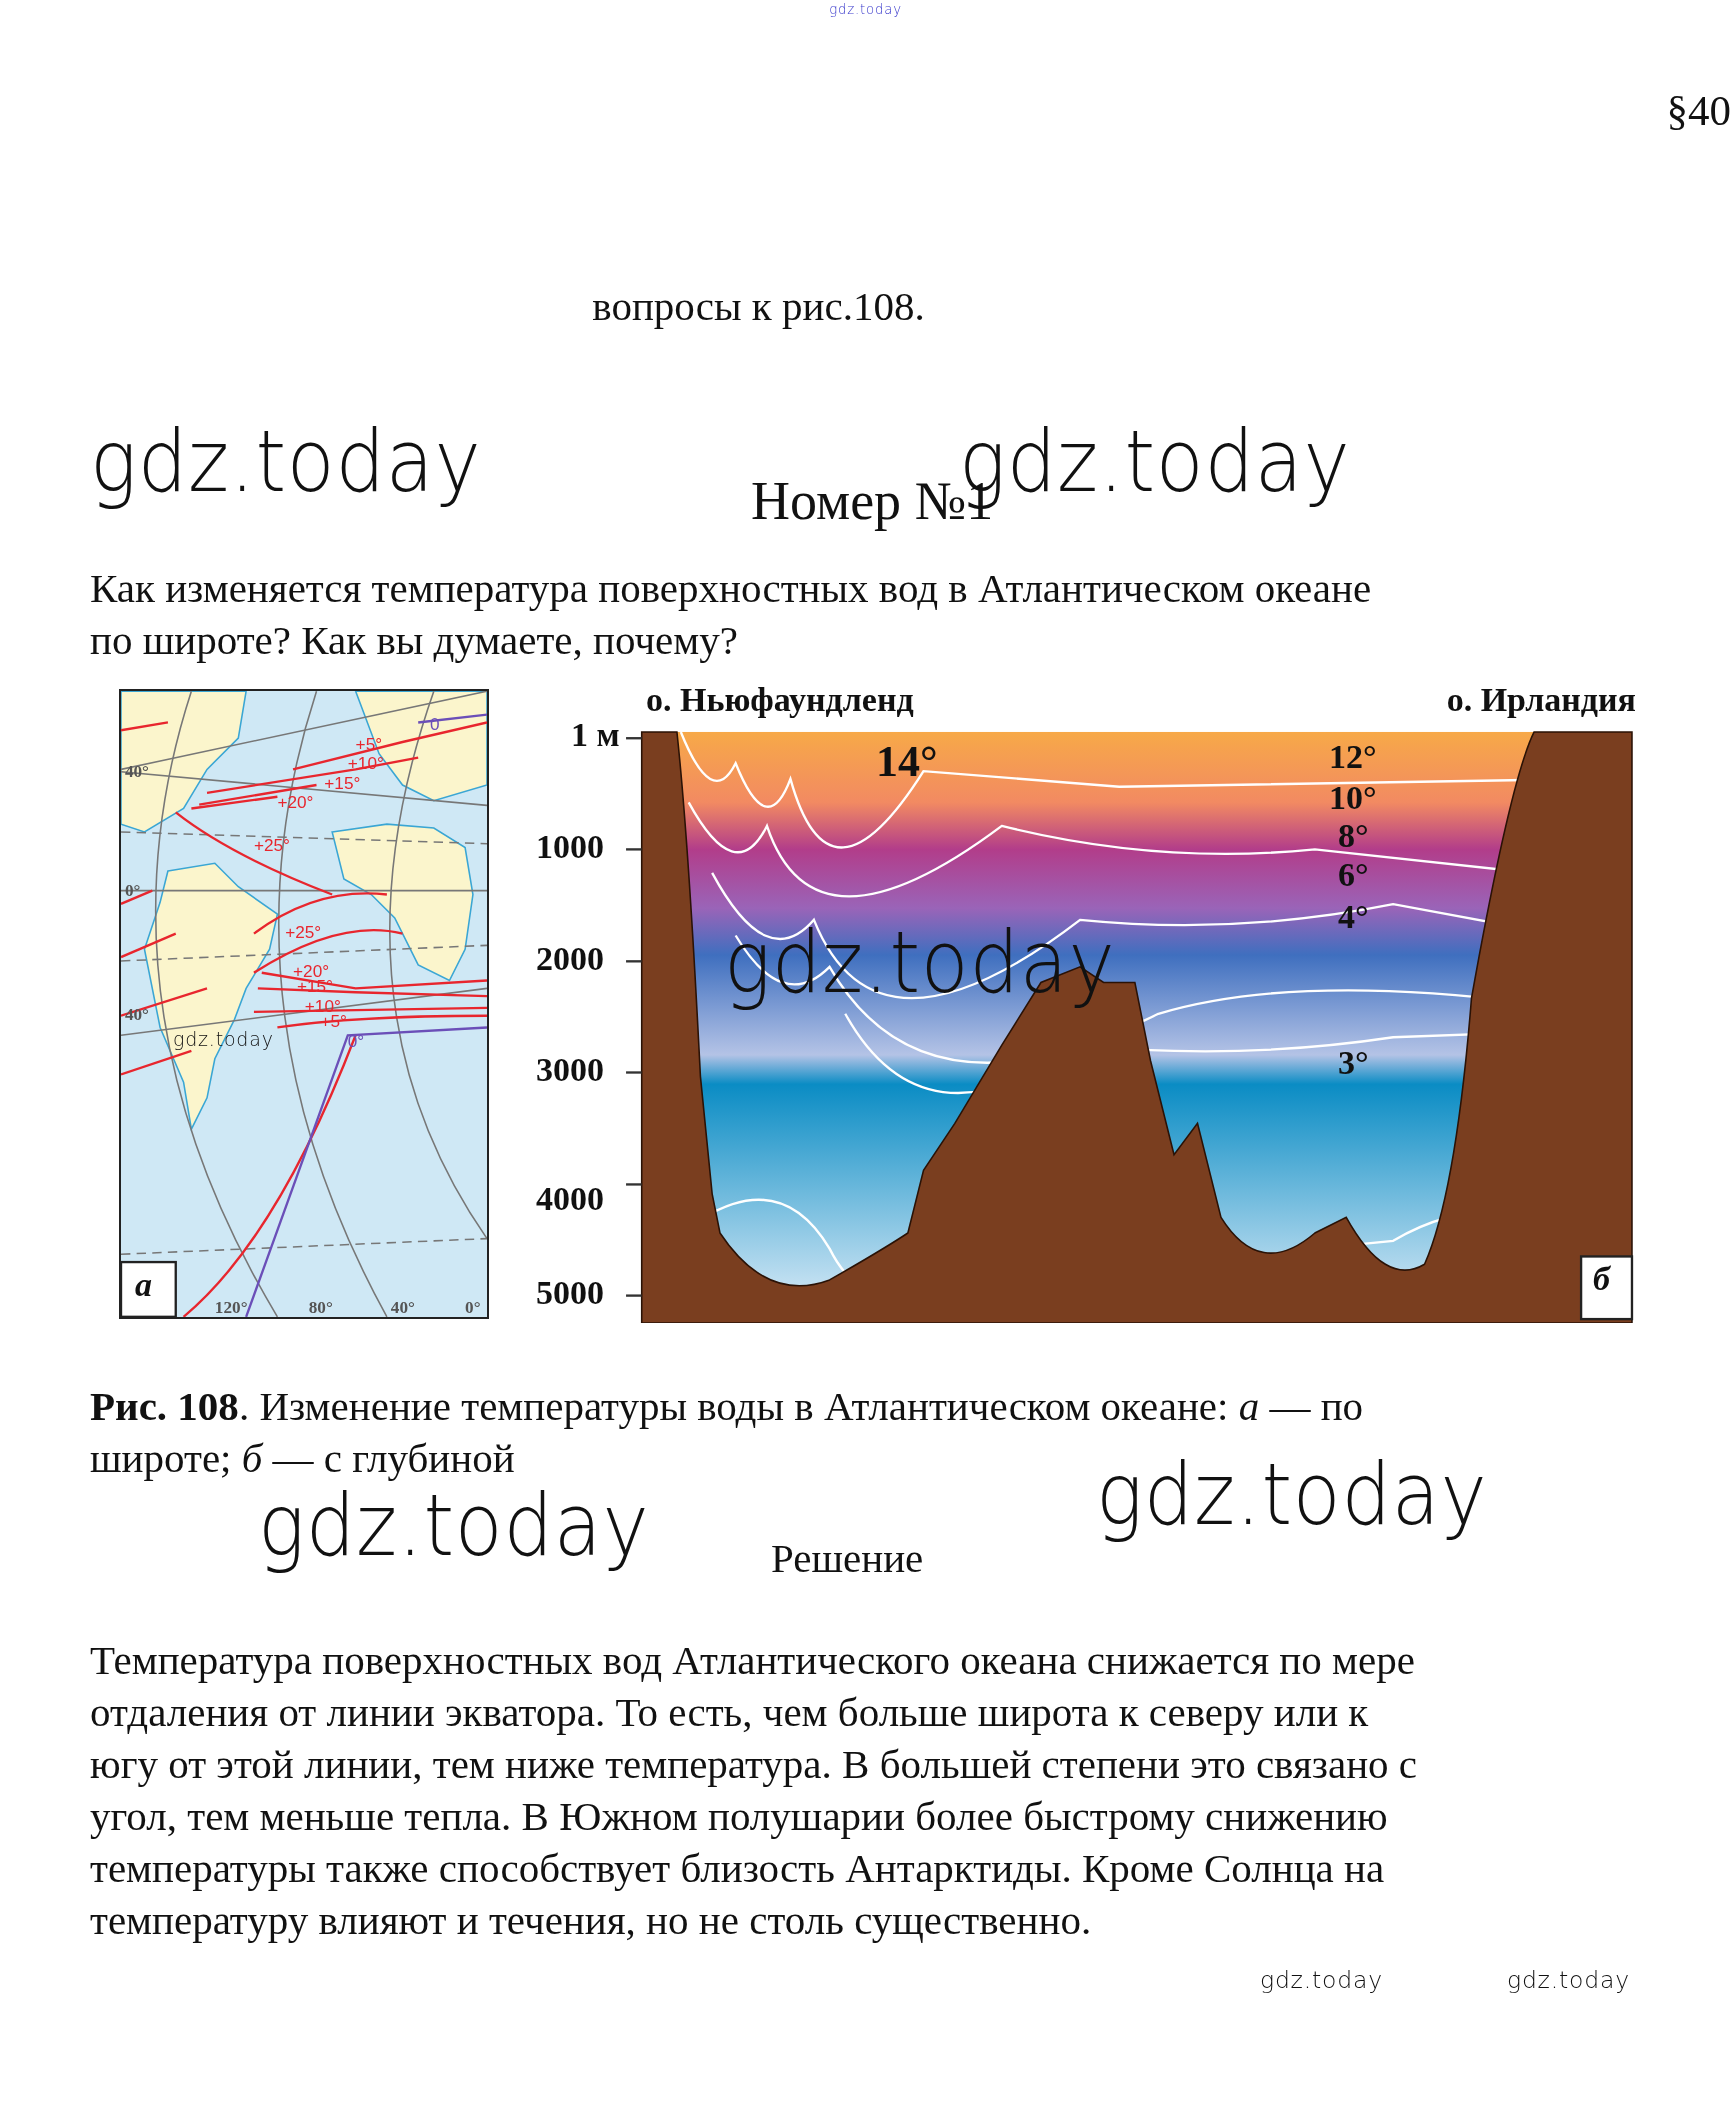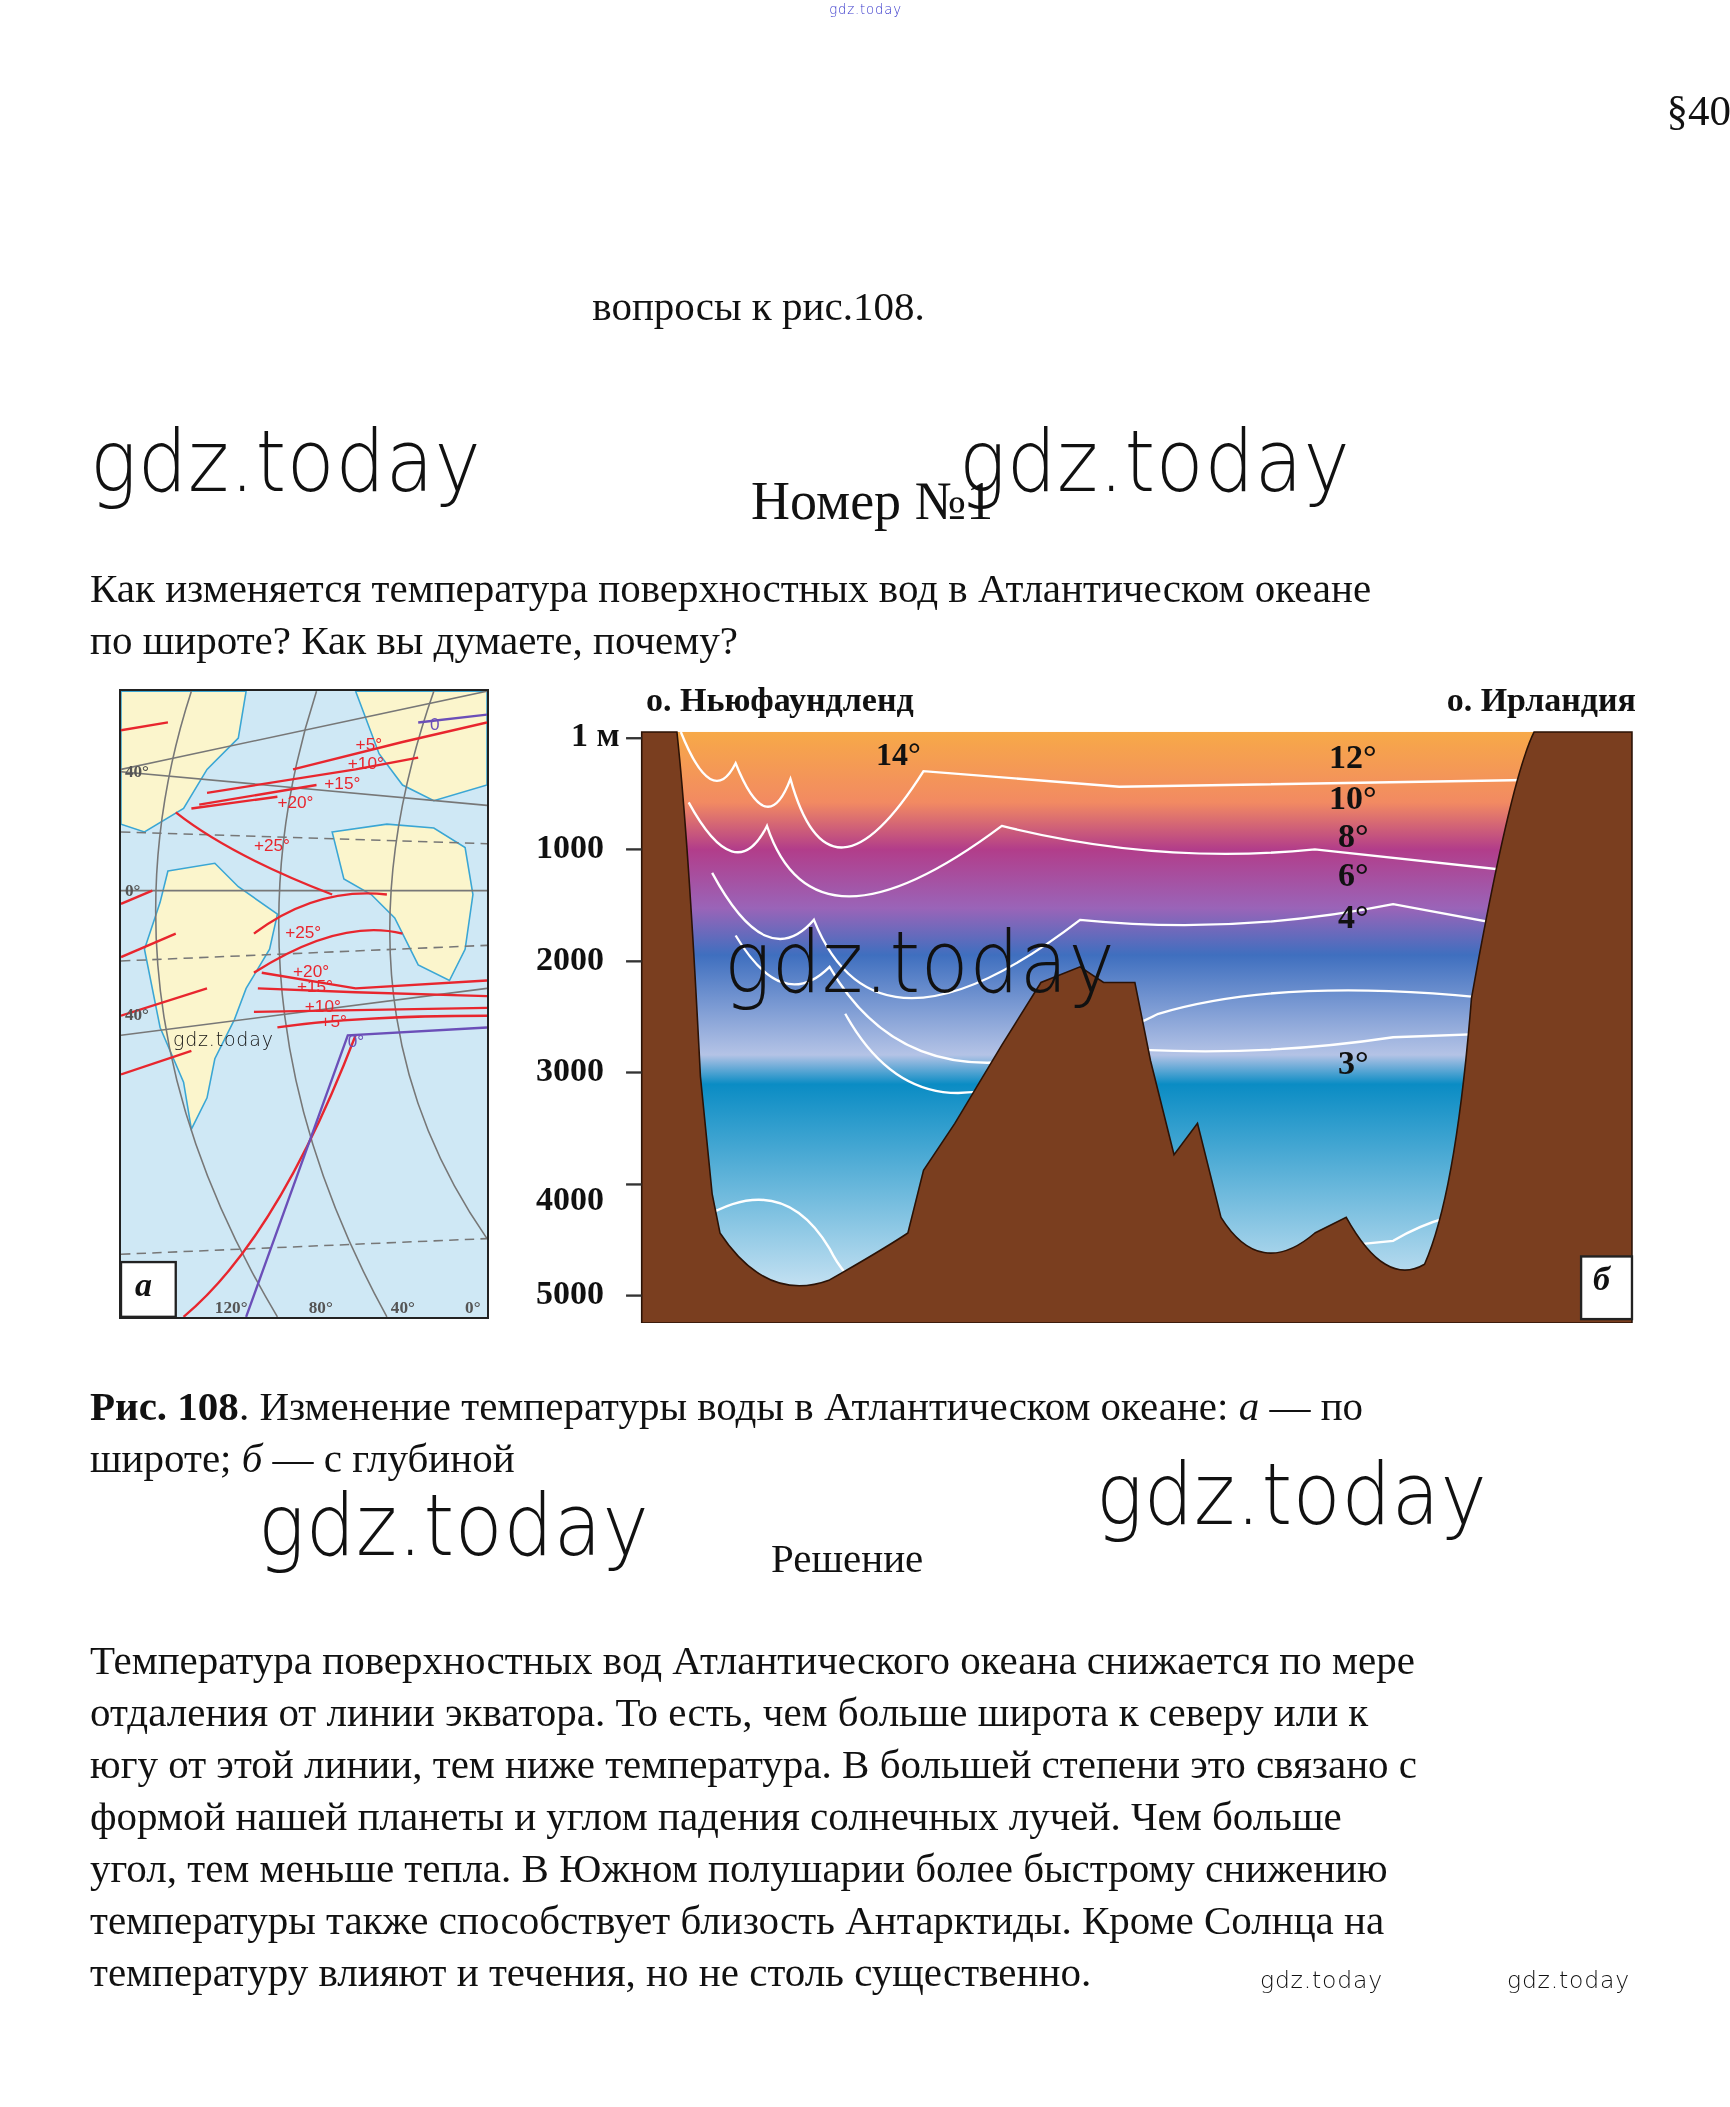--- a/index.html
+++ b/index.html
@@ -156,21 +156,21 @@
       <line x1="120" y1="780" x2="140" y2="780"></line>
     </g>
     <rect x="1340" y="730" width="65" height="80" fill="#fff" stroke="#222" stroke-width="3"></rect>
   </svg>
   <div class="abs serif" style="left:39px;top:31px;font-size:34px;font-weight:bold;">1 м</div>
   <div class="abs serif" style="left:3.9px;top:143px;font-size:34px;font-weight:bold;">1000</div>
   <div class="abs serif" style="left:3.9px;top:255px;font-size:34px;font-weight:bold;">2000</div>
   <div class="abs serif" style="left:3.9px;top:366px;font-size:34px;font-weight:bold;">3000</div>
   <div class="abs serif" style="left:3.9px;top:478px;font-size:34px;font-weight:bold;margin-top:17px;">4000</div>
   <div class="abs serif" style="left:3.9px;top:589px;font-size:34px;font-weight:bold;">5000</div>
-  <div class="abs serif" style="left:344px;top:51px;font-size:32px;font-weight:bold;">14°</div>
+  <div class="abs serif" style="left:344px;top:51px;font-size:44px;font-weight:bold;">14°</div>
   <div class="abs serif" style="left:797px;top:53px;font-size:34px;font-weight:bold;">12°</div>
   <div class="abs serif" style="left:797px;top:94px;font-size:34px;font-weight:bold;">10°</div>
   <div class="abs serif" style="left:806px;top:132px;font-size:34px;font-weight:bold;">8°</div>
   <div class="abs serif" style="left:806px;top:171px;font-size:34px;font-weight:bold;">6°</div>
   <div class="abs serif" style="left:806px;top:213px;font-size:34px;font-weight:bold;">4°</div>
   <div class="abs serif" style="left:806px;top:359px;font-size:34px;font-weight:bold;">3°</div>
   <div class="abs serif" style="left:1061px;top:575px;font-size:34px;font-style:italic;font-weight:bold;">б</div>
   <div class="abs wm big-wm" style="left:192px;top:235px;">gdz.today</div>
 </div>
 
@@ -180,20 +180,19 @@
 </div>
 
 <div class="abs wm big-wm" style="left:258px;top:1483px;">gdz.today</div>
 <div class="abs wm big-wm" style="left:1096px;top:1452px;">gdz.today</div>
 <div id="solution" class="abs serif">Решение</div>
 
 <div id="answer" class="abs p">
   <div>Температура поверхностных вод Атлантического океана снижается по мере</div>
   <div>отдаления от линии экватора. То есть, чем больше широта к северу или к</div>
   <div>югу от этой линии, тем ниже температура. В большей степени это связано с</div>
-  <div>формой нашей планеты и углом падения солнечных лучей. Чем больше</div>
   <div>угол, тем меньше тепла. В Южном полушарии более быстрому снижению</div>
   <div>температуры также способствует близость Антарктиды. Кроме Солнца на</div>
   <div>температуру влияют и течения, но не столь существенно.</div>
 </div>
 <div class="abs wm wm-small" style="left:1260px;top:1966px;">gdz.today</div>
 <div class="abs wm wm-small" style="left:1507px;top:1966px;">gdz.today</div>
 
 
 </body></html>

